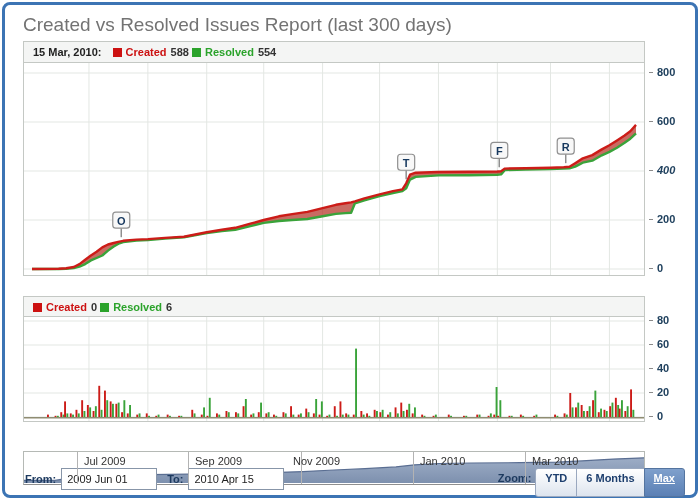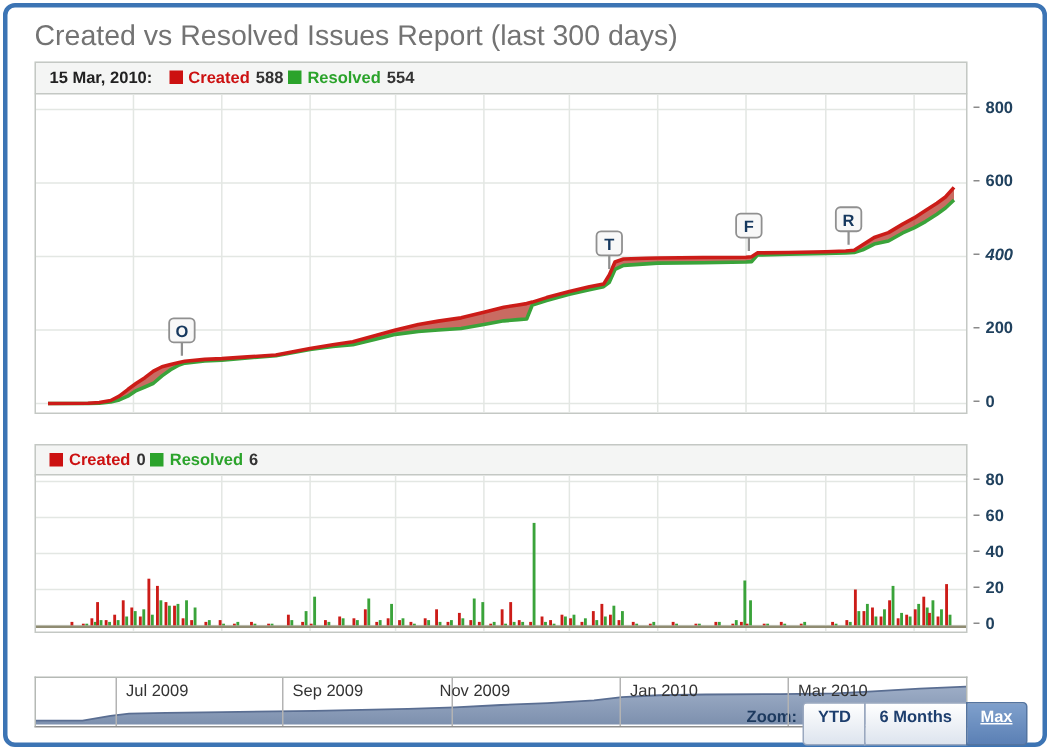--- a/index.html
+++ b/index.html
@@ -317,18 +317,21 @@
       <div class="navlabel" style="left: 171px;">Sep 2009</div>
       <div class="navsep" style="left: 277px;"></div>
       <div class="navlabel" style="left: 269px;">Nov 2009</div>
       <div class="navsep" style="left: 389px;"></div>
       <div class="navlabel" style="left: 396px;">Jan 2010</div>
       <div class="navsep" style="left: 501px;"></div>
       <div class="navlabel" style="left: 508px;">Mar 2010</div>
     </div>
 
   <div class="bottombar">
+    <div class="from-to">
+      <span class="fieldlbl">From:</span><input class="datebox" value="2009 Jun 01" style=""><span class="fieldlbl">To:</span><input class="datebox" value="2010 Apr 15" style="">
+    </div>
     <div class="zoom-group">
       <span class="fieldlbl">Zoom:</span><span class="zoombtn first">YTD</span><span class="zoombtn">6 Months</span><span class="zoombtn last active">Max</span>
     </div>
   </div>
 
 </div>
 
 </body></html>

